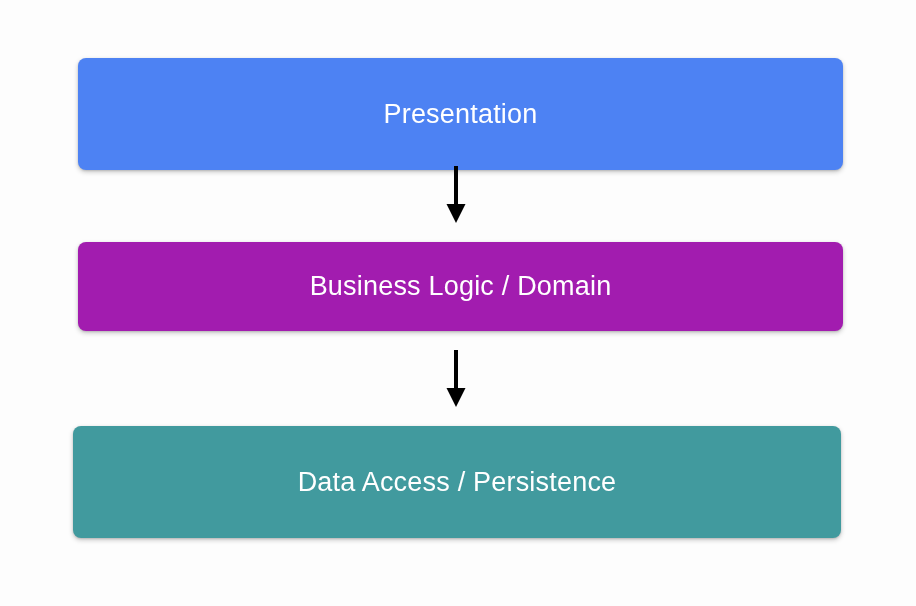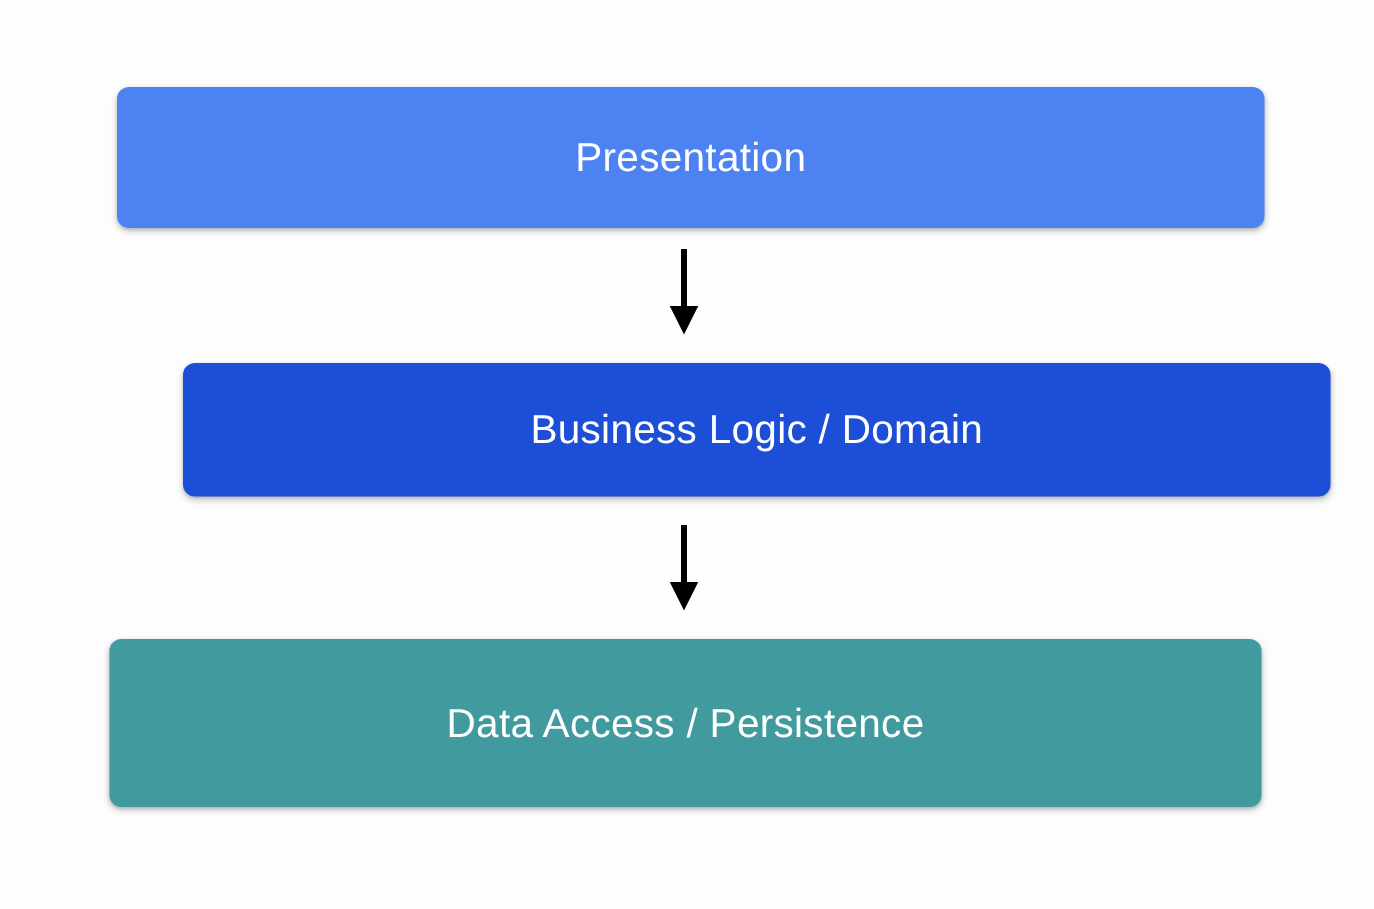--- a/index.html
+++ b/index.html
@@ -36,21 +36,21 @@
     font-size: 27px;
     font-weight: 300;
     letter-spacing: 0.2px;
     line-height: 1;
     white-space: nowrap;
     text-align: center;
   }
   
   #box-presentation {
     left: 78px;  top: 58px;
-    width: 765px; height: 94px;
+    width: 765px; height: 112px;
   }
   #box-business-logic {
     left: 78px;  top: 242px;
     width: 765px; height: 89px;
   }
   #box-data-access {
     left: 73px;  top: 426px;
     width: 768px; height: 112px;
   }
   
@@ -74,21 +74,21 @@
 
   <div class="layer-box" id="box-presentation" style="background-color: rgb(77, 130, 243);">
     <span class="layer-label" style="color: rgb(255, 255, 255);">Presentation</span>
   </div>
 
   <svg class="flow-arrow" id="arrow-presentation-to-business" viewBox="0 0 56 62" aria-hidden="true">
     <line x1="28" y1="2" x2="28" y2="42" stroke="#000000" stroke-width="4"></line>
     <polygon points="18.5,40 37.5,40 28,59" fill="#000000"></polygon>
   </svg>
 
-  <div class="layer-box" id="box-business-logic" style="background-color: #1d4ed8; margin-left: 44px;">
+  <div class="layer-box" id="box-business-logic" style="background-color: #a21caf;">
     <span class="layer-label" style="color: rgb(255, 255, 255);">Business Logic / Domain</span>
   </div>
 
   <svg class="flow-arrow" id="arrow-business-to-data" viewBox="0 0 56 62" aria-hidden="true">
     <line x1="28" y1="2" x2="28" y2="42" stroke="#000000" stroke-width="4"></line>
     <polygon points="18.5,40 37.5,40 28,59" fill="#000000"></polygon>
   </svg>
 
   <div class="layer-box" id="box-data-access" style="background-color: rgb(65, 154, 158);">
     <span class="layer-label" style="color: rgb(255, 255, 255);">Data Access / Persistence</span>

